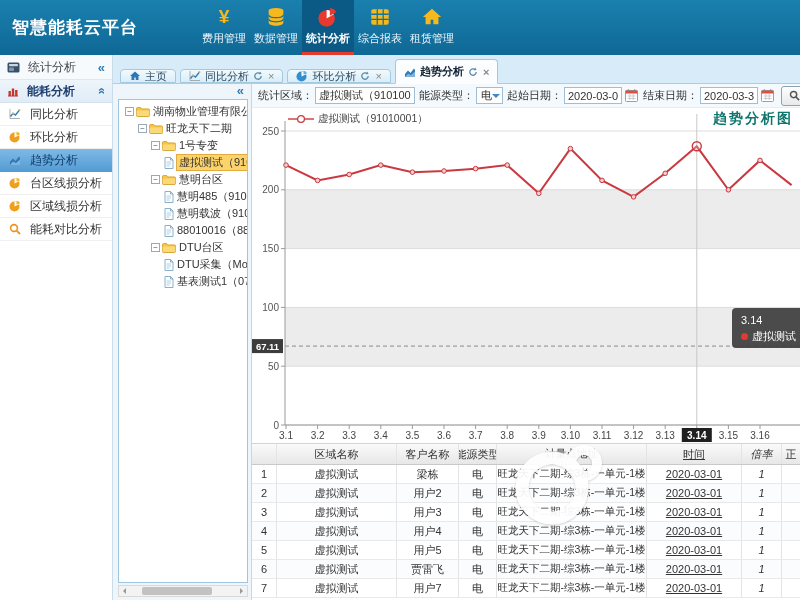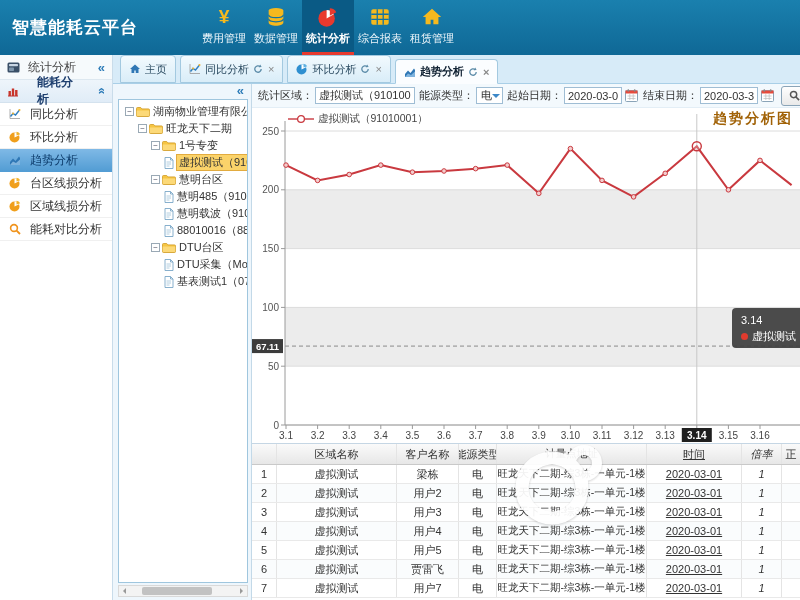--- a/index.html
+++ b/index.html
@@ -20,37 +20,37 @@
 
   
   .main-row{display:flex;height:545px;}
 
   
   .sidebar{width:113px;border-right:1px solid #c9dcea;display:flex;flex-direction:column;background:#fff;}
   .panel-head{height:25px;background:#f6fafc;border-bottom:1px solid #dde8f0;display:flex;align-items:center;
               gap:5px;padding:0 7px;color:#444;font-size:12px;}
   .collapse{margin-left:auto;color:#2e7cb8;font-weight:bold;font-size:13px;cursor:pointer;}
   .section-head{height:23px;background:linear-gradient(180deg,#eef5fb,#e0ecf7);border-bottom:1px solid #d4e2ee;
-                display:flex;align-items:center;gap:15px;padding:0 7px;color:#1d3e6e;font-weight:bold;font-size:12px;cursor:pointer;}
+                display:flex;align-items:center;gap:5px;padding:0 7px;color:#1d3e6e;font-weight:bold;font-size:12px;cursor:pointer;}
   .chev{display:inline-block;margin-left:auto;color:#2e7cb8;font-weight:bold;font-size:12px;cursor:pointer;}
   .chev.up{transform:rotate(-90deg);}
   .chev.down{transform:rotate(90deg);}
   .side-item{height:23px;display:flex;align-items:center;gap:6px;padding-left:9px;font-size:12px;color:#333;
              border-bottom:1px solid #f0f0f0;cursor:pointer;white-space:nowrap;}
   .side-item.active{background:linear-gradient(180deg,#7fb9e6,#539dd4);color:#0d3c6b;border-bottom-color:#539dd4;}
   .side-spacer{flex:1;}
   .bottom-bar{height:23px;background:linear-gradient(180deg,#e9f3fb,#d6e9f7);border-top:1px solid #c5d9ea;
               display:flex;align-items:center;gap:5px;padding:0 7px;color:#1d3e6e;font-weight:bold;font-size:12px;cursor:pointer;}
   .side-foot{height:9px;}
 
   
   .content-col{flex:1;display:flex;flex-direction:column;min-width:0;}
   .tab-bar{height:29px;background:#d7ebf8;border-bottom:1px solid #a9cfe7;display:flex;align-items:flex-end;
            padding-left:7px;gap:4px;}
-  .tab{display:inline-flex;align-items:center;gap:4px;height:28px;padding:0 8px;border:1px solid #a3c9e0;
+  .tab{display:inline-flex;align-items:center;gap:4px;height:14px;padding:0 8px;border:1px solid #a3c9e0;
        border-radius:4px 4px 0 0;background:linear-gradient(180deg,#f2fafe,#d9edf8);font-size:11px;color:#2a4a60;
        cursor:pointer;white-space:nowrap;position:relative;}
   .tab.active{background:#fbfdff;height:25px;font-weight:bold;color:#123;z-index:2;margin-bottom:-1px;border-bottom:1px solid #fbfdff;}
   .tab .close{color:#888;font-size:11px;margin-left:1px;cursor:pointer;}
   .content-row{flex:1;display:flex;min-height:0;}
 
   
   .tree-pane{width:139px;border-right:1px solid #c3d9e8;background:#eef6fc;display:flex;flex-direction:column;}
   .tree-collapse{height:15px;line-height:13px;text-align:right;padding-right:7px;color:#2e7cb8;font-weight:bold;font-size:13px;}
   .tree-box{flex:1;background:#fff;border:1px solid #9fc6de;margin:0 3px 2px 5px;overflow:hidden;
@@ -80,21 +80,21 @@
            padding-left:4px;cursor:pointer;}
   .fselect .arrow{margin-left:auto;margin-right:2px;width:0;height:0;border:4px solid transparent;border-top-color:#3c88c8;margin-top:4px;}
   .fic{display:flex;align-items:center;margin:0 1px;cursor:pointer;}
   .search-btn{height:20px;border:1px solid #8aa4b8;border-radius:3px;background:linear-gradient(180deg,#fefefe,#e9e9e9);
               display:inline-flex;align-items:center;gap:3px;padding:0 7px;margin-left:4px;font-size:11px;color:#333;cursor:pointer;
               font-family:"Liberation Sans","DejaVu Sans",sans-serif;}
 
   
   .chart-area{height:335px;position:relative;background:#fff;overflow:hidden;flex:none;}
   .legend{position:absolute;left:36px;top:4px;display:flex;align-items:center;gap:4px;font-size:10.5px;color:#444;}
-  .chart-title{position:absolute;right:7px;top:2px;font-size:14px;font-weight:bold;color:#a16207;letter-spacing:2px;}
+  .chart-title{position:absolute;right:7px;top:2px;font-size:14px;font-weight:bold;color:#0f766e;letter-spacing:2px;}
   .chart{position:absolute;left:0;top:0;}
   .tooltip{position:absolute;left:480px;top:200px;background:rgba(62,62,62,.93);color:#fff;border-radius:4px;
            padding:4px 9px;font-size:11px;line-height:16px;white-space:nowrap;z-index:4;}
   .tooltip .dot{display:inline-block;width:7px;height:7px;border-radius:50%;background:#e03b2e;margin-right:4px;}
 
   
   .table-area{flex:1;overflow:hidden;border-top:1px solid #c5d6e4;font-size:11px;}
   .thead{display:flex;height:21px;background:linear-gradient(180deg,#fafafa,#e7e7e7);border-bottom:1px solid #c9c9c9;color:#333;}
   .tr{display:flex;height:19px;border-bottom:1px solid #e9e9e9;background:#fff;}
   .tr:nth-child(even){background:#fafcfd;}

